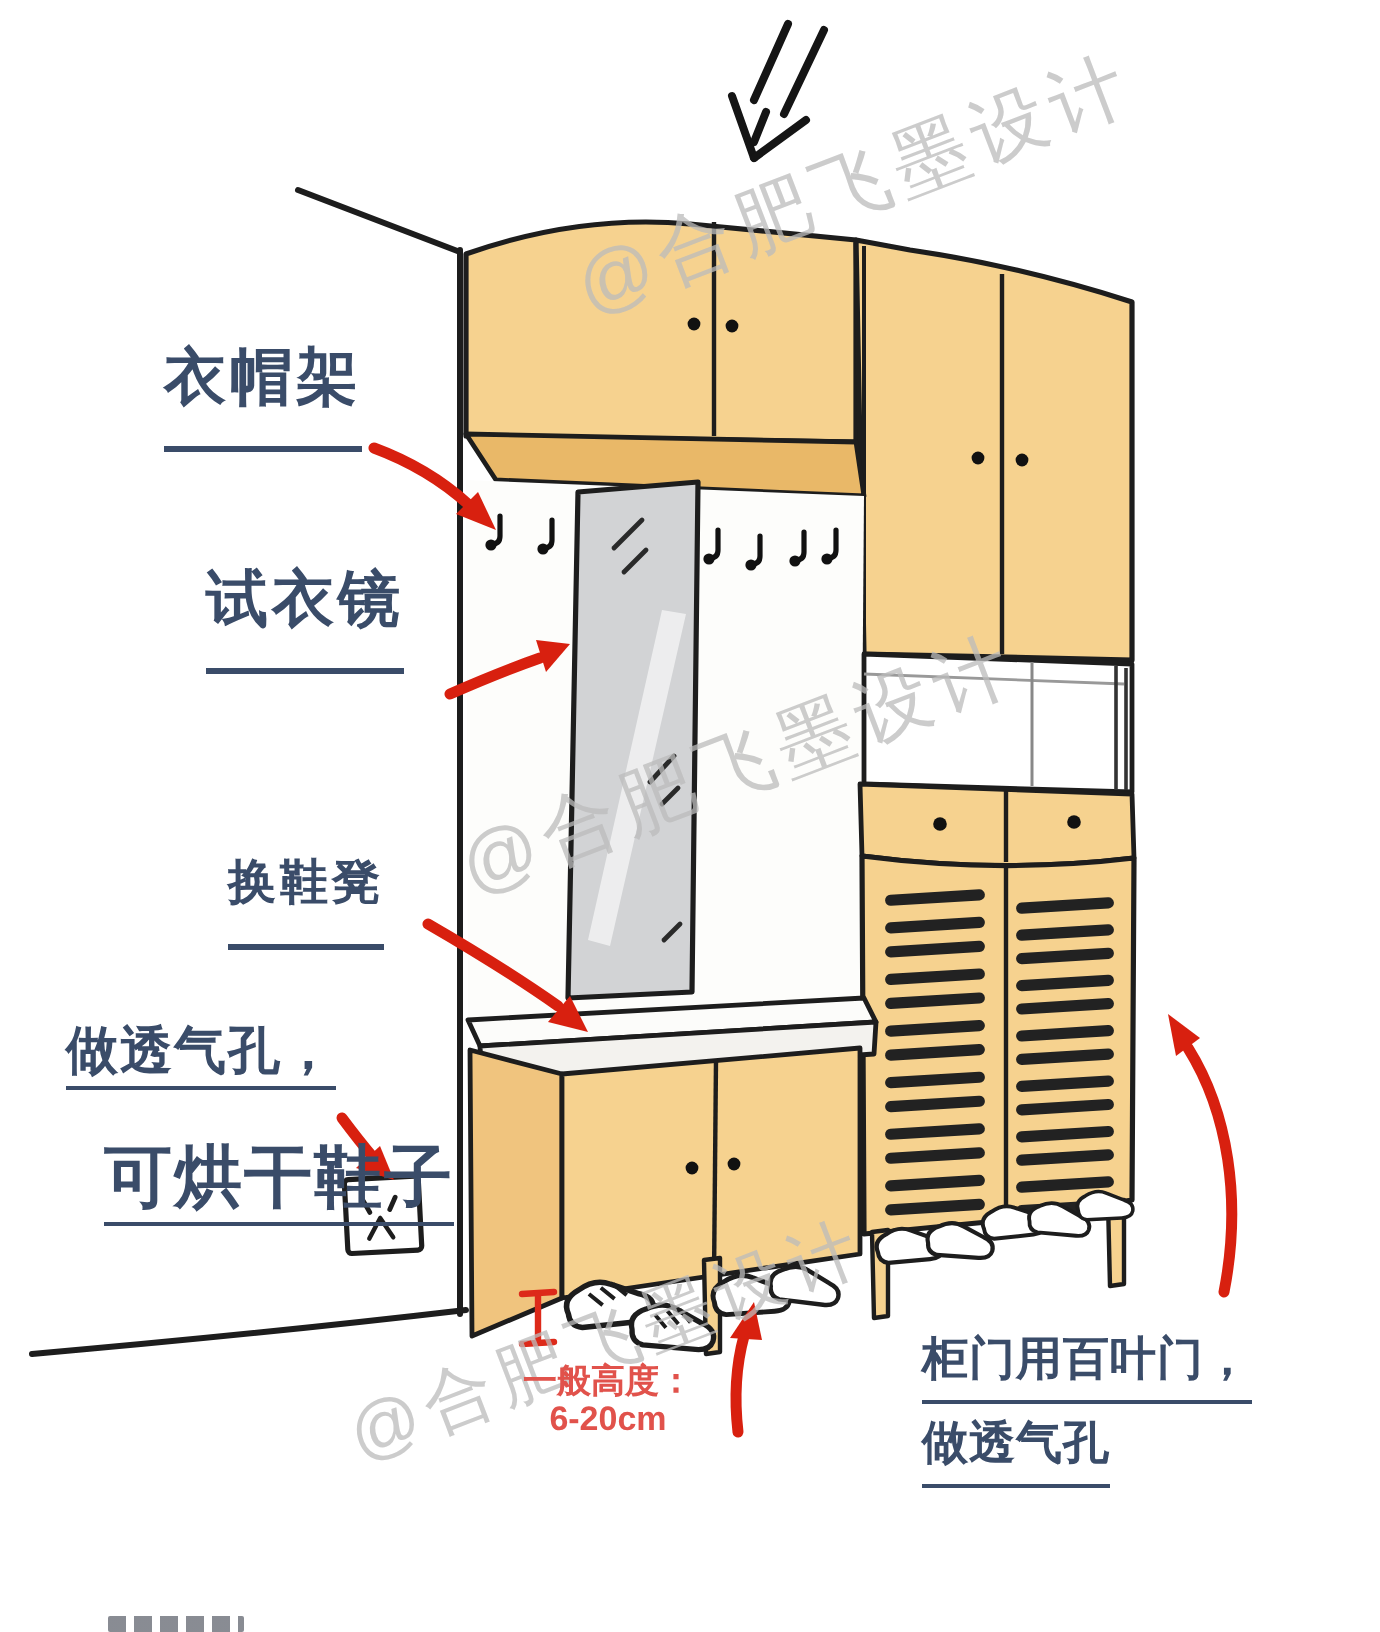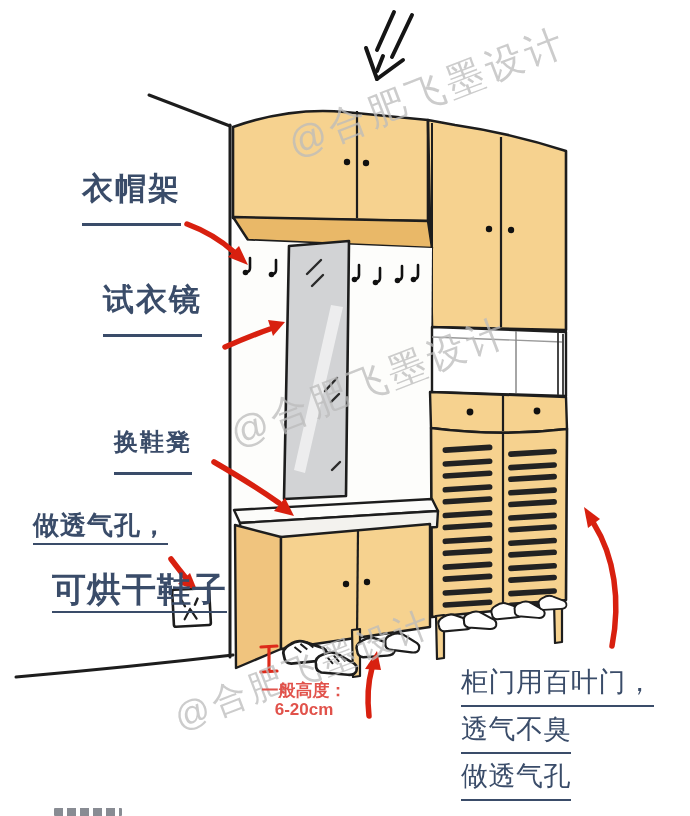--- a/index.html
+++ b/index.html
@@ -20,21 +20,21 @@
   .lbl-outlet2{left:52px;top:546px;font-size:34px;letter-spacing:1px;margin-top:24px;}
   .lbl-outlet1 .ul,.lbl-outlet2 .ul{border-bottom-width:2.5px;padding-bottom:2px;}
   .lbl-suspended{left:140px;top:739px;font-size:38px;letter-spacing:3px;}
   .lbl-suspended .ul{border-bottom-width:3.5px;padding-bottom:4px;}
   .height-note{
     position:absolute;left:206px;top:681px;width:100px;text-align:center;
     color:#e1524b;font-weight:bold;font-size:17px;line-height:19px;letter-spacing:0;margin-left:48px;
   }
   .louver-notes{position:absolute;left:461px;top:664px;display:flex;flex-direction:column;align-items:flex-start;}
   .louver-notes .line{
-    color:#3a4c69;font-weight:normal;font-size:27px;letter-spacing:0.5px;white-space:nowrap;
+    color:#3a4c69;font-weight:bold;font-size:23px;letter-spacing:0.5px;white-space:nowrap;
     border-bottom:2.5px solid #3a4c69;padding-bottom:5px;margin-bottom:4px;
   }
   .wm{
     position:absolute;color:#bcbcbc;opacity:0.75;font-size:38px;letter-spacing:4px;
     white-space:nowrap;transform-origin:left center;pointer-events:none;font-weight:normal;
   }
   .wm1{left:290px;top:120px;transform:rotate(-21deg);}
   .wm2{left:232px;top:410px;transform:rotate(-21deg);}
   .wm3{left:176px;top:696px;transform:rotate(-21deg);font-size:35px;}
   .cropped-frag{
@@ -244,18 +244,17 @@
   </div>
   <div class="label lbl-outlet2">
     <span class="ul">可烘干鞋子</span>
   </div>
   <div class="height-note">
     <div>一般高度：</div>
     <div>6-20cm</div>
   </div>
   <div class="louver-notes">
     <div class="line">柜门用百叶门，</div>
-    <div class="line">透气不臭</div>
     <div class="line">做透气孔</div>
   </div>
 
   <div class="cropped-frag"></div>
 </div>
 
 </body></html>

